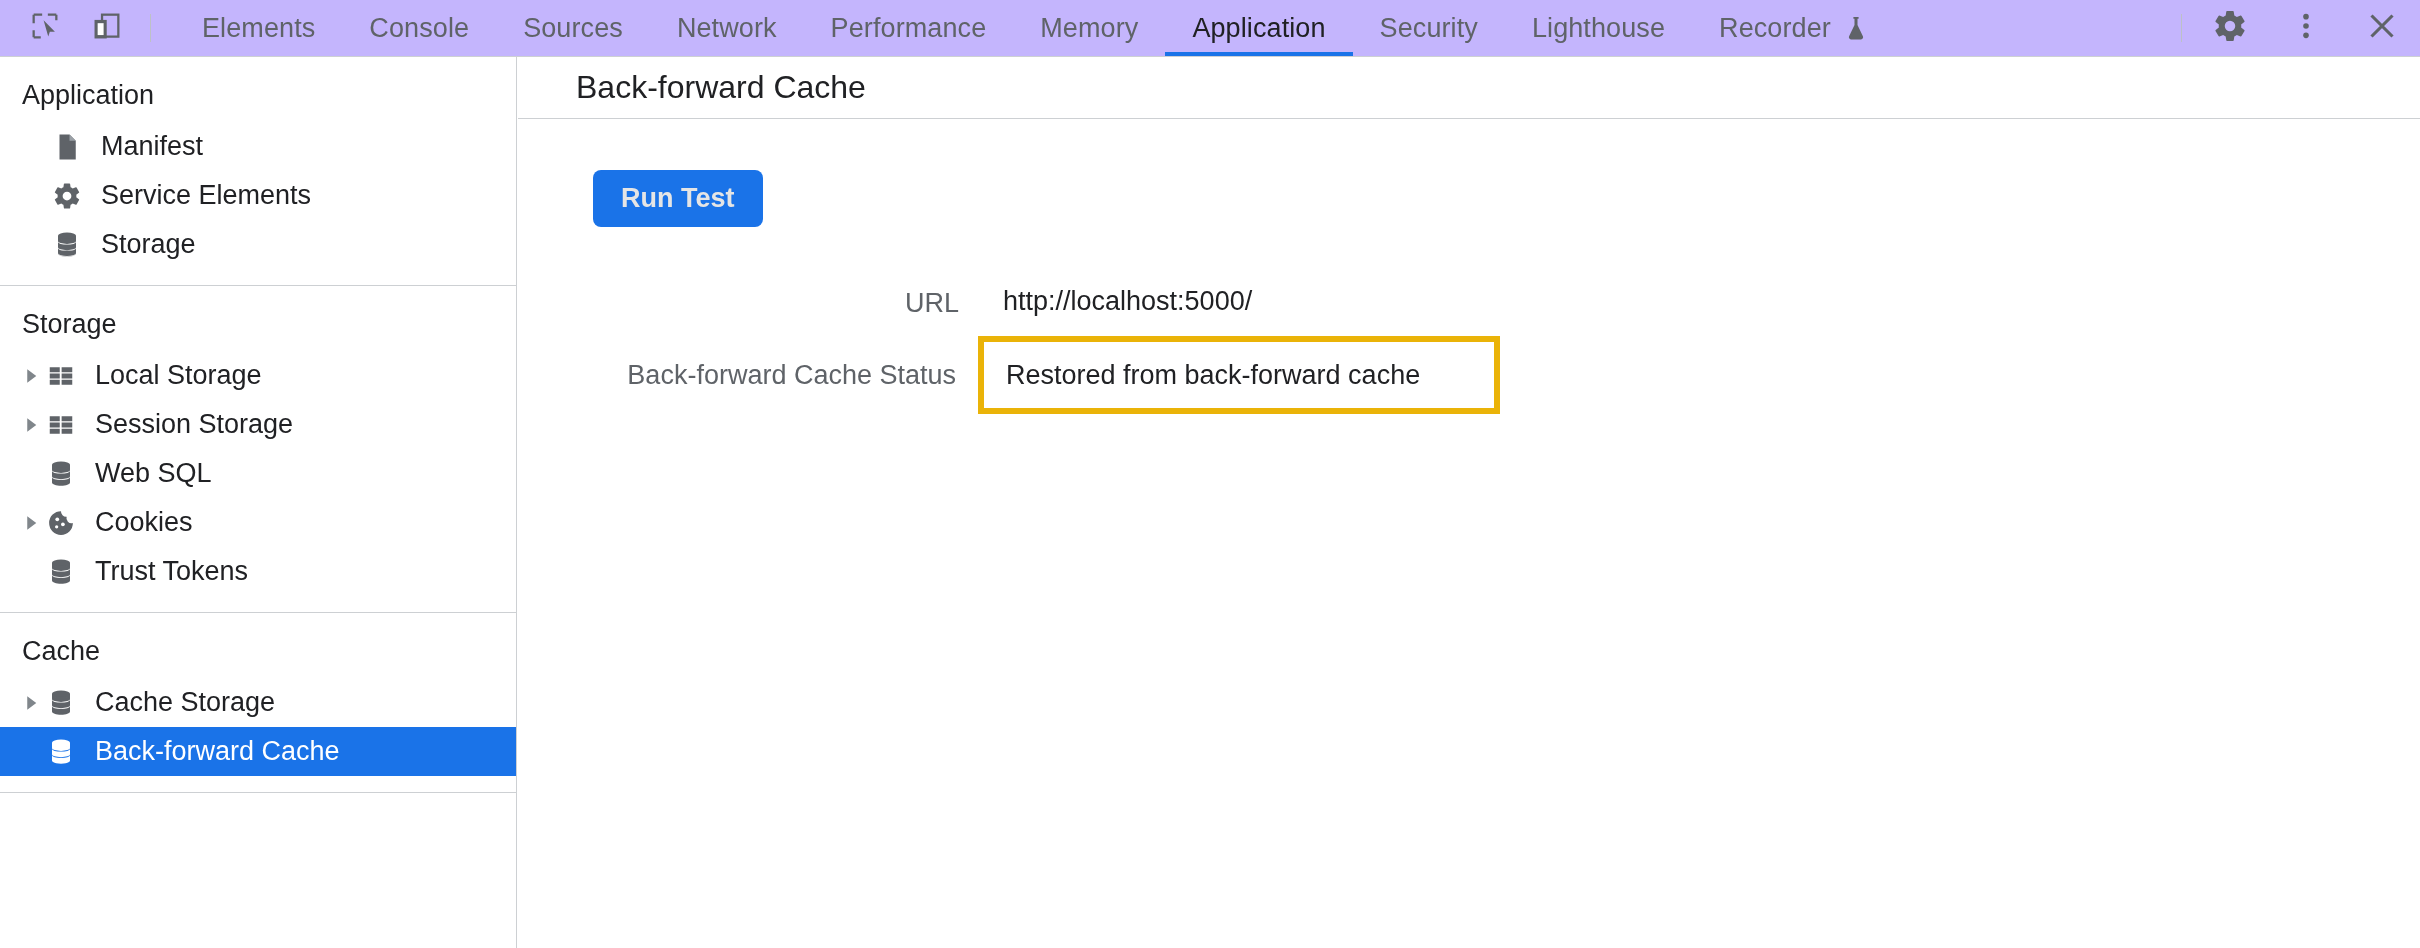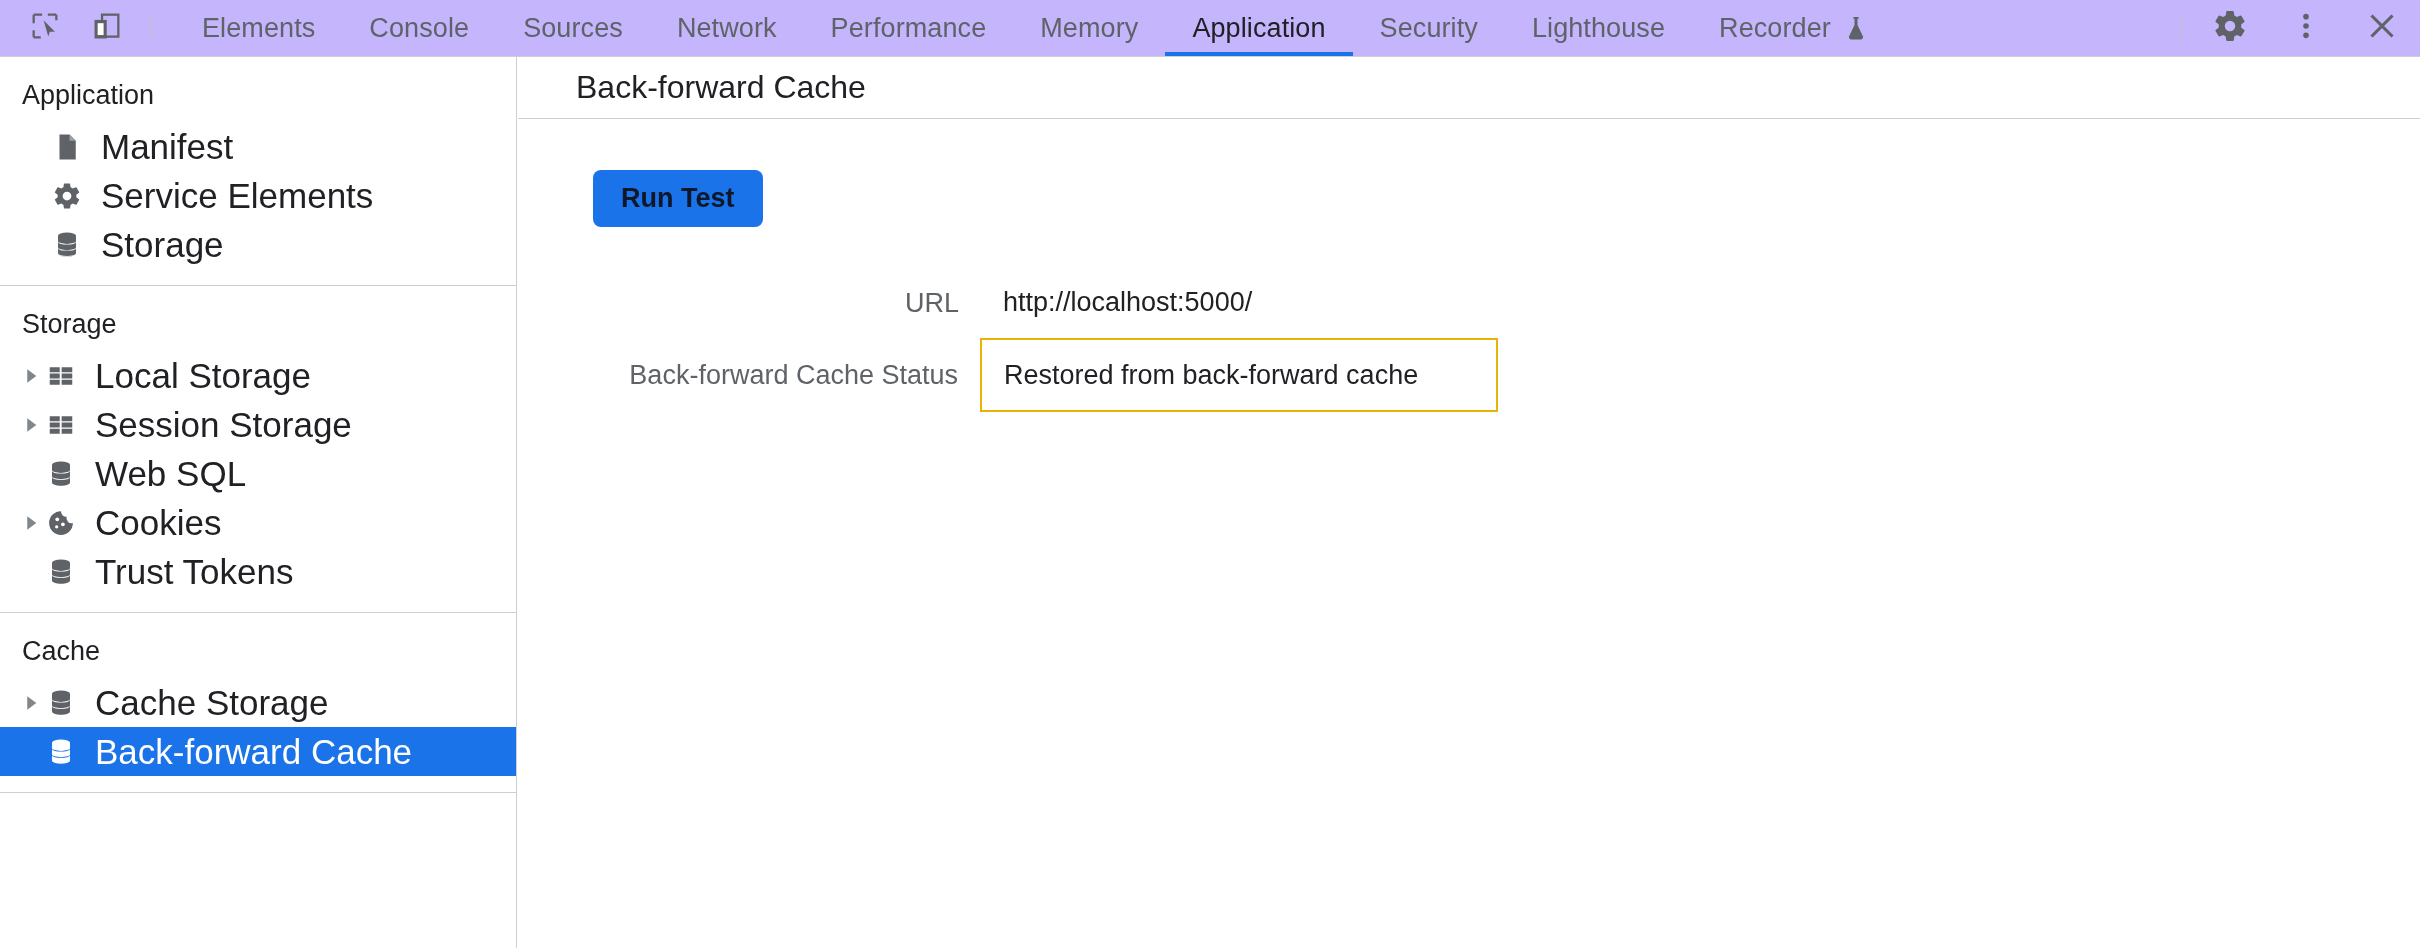--- a/index.html
+++ b/index.html
@@ -116,21 +116,21 @@
   }
   .twisty.empty { visibility: hidden; }
   .tree-icon {
     width: 40px;
     flex: 0 0 40px;
     display: flex;
     align-items: center;
     justify-content: flex-start;
   }
   .tree-label {
-    font-size: 35px;
+    font-size: 27px;
     color: #202124;
     margin-left: 9px;
   }
   
   .tree-item.no-twisty { padding-left: 52px; }
 
   
   #main-pane {
     position: absolute;
     left: 518px; top: 0;
@@ -150,21 +150,21 @@
     white-space: nowrap;
   }
   #main-content { padding: 51px 0 0 75px; }
   #run-test-button {
     display: inline-flex;
     align-items: center;
     justify-content: center;
     height: 57px;
     padding: 0 28px;
     background: #1a73e8;
-    color: #0f172a;
+    color: #e5e5e5;
     font-size: 27px;
     font-weight: bold;
     border: none;
     border-radius: 8px;
     cursor: pointer;
     font-family: "Liberation Sans", sans-serif;
   }
   #report-table {
     margin-top: 40px;
     border-collapse: collapse;
@@ -180,21 +180,21 @@
     width: 388px;
   }
   .report-value {
     font-size: 27px;
     color: #202124;
     white-space: nowrap;
     vertical-align: middle;
     padding-left: 22px;
   }
   .report-value.boxed {
-    border: 2px solid #eab308;
+    border: 6px solid #eab308;
     padding: 14px 22px;
     width: 516px;
   }
 </style>
 </head>
 <body>
 
 <div id="devtools-toolbar">
 
   <div class="tb-icon-btn" id="inspect-btn">

